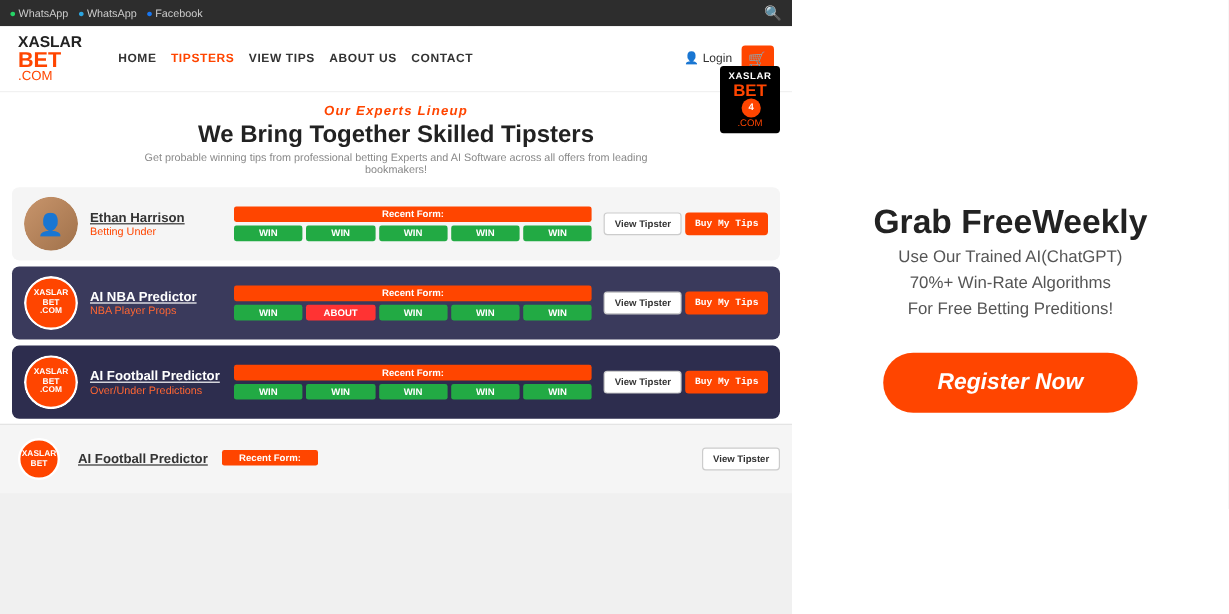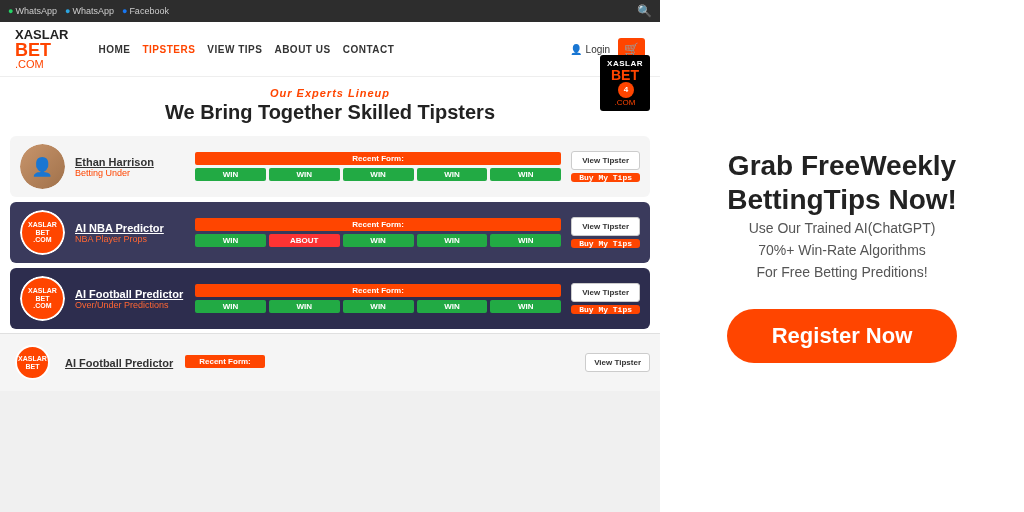--- a/index.html
+++ b/index.html
@@ -269,21 +269,21 @@
       font-weight: bold;
       padding: 2px 8px;
       border-radius: 2px;
       flex: 1;
       text-align: center;
     }
     .form-pill.lose { background: #ff3333; }
 
     .tipster-actions {
       display: flex;
-      flex-direction: column;
+      flex-direction: row;
       gap: 3px;
     }
     .view-tipster-btn {
       background: white;
       color: #333;
       border: 1px solid #ccc;
       font-size: 8px;
       font-weight: bold;
       padding: 4px 8px;
       border-radius: 3px;
@@ -347,23 +347,24 @@
       line-height: 1.6;
       margin-bottom: 25px;
     }
 
     .register-btn {
       background: #ff4500;
       color: white;
       border: none;
       padding: 14px 45px;
       border-radius: 30px;
-      font-size: 22px;
+      font-size: 19px;
       font-weight: bold;
       cursor: pointer;
+      font-style: italic;
     }
 
     
     .corner-logo {
       position: absolute;
       top: 55px;
       right: 10px;
       background: black;
       padding: 4px;
       border-radius: 3px;
@@ -452,20 +453,21 @@
         </div>
         <div class="cart-icon-box">
           <span>🛒</span>
         </div>
       </div>
     </div>
 
     <div class="hero-section">
       <div class="hero-subtitle">Our Experts Lineup</div>
       <div class="hero-title">We Bring Together Skilled Tipsters</div>
+      <div class="hero-desc">Get probable winning tips from professional betting Experts and AI Software across all offers from leading bookmakers!</div>
     </div>
 
     <div class="tipsters-list">
 
       <div class="tipster-card card-gray">
         <div class="tipster-avatar">
           <div class="avatar-human">👤</div>
         </div>
         <div class="tipster-info">
           <div class="tipster-name">Ethan Harrison</div>
@@ -566,21 +568,20 @@
       <span class="corner-logo-badge">4</span>
     </div>
     <div class="corner-logo-com">.COM</div>
   </div>
 
 </div>
 
 <div class="right-panel">
   <div class="promo-title">
     <span>Grab FreeWeekly</span><br>
-    <span>BettingTips Now!</span>
   </div>
   <div class="promo-desc">
     <span>Use Our Trained AI(ChatGPT)</span><br>
     <span>70%+ Win-Rate Algorithms</span><br>
     <span>For Free Betting Preditions!</span>
   </div>
   <button class="register-btn">Register Now</button>
 </div>
 
 </body></html>

